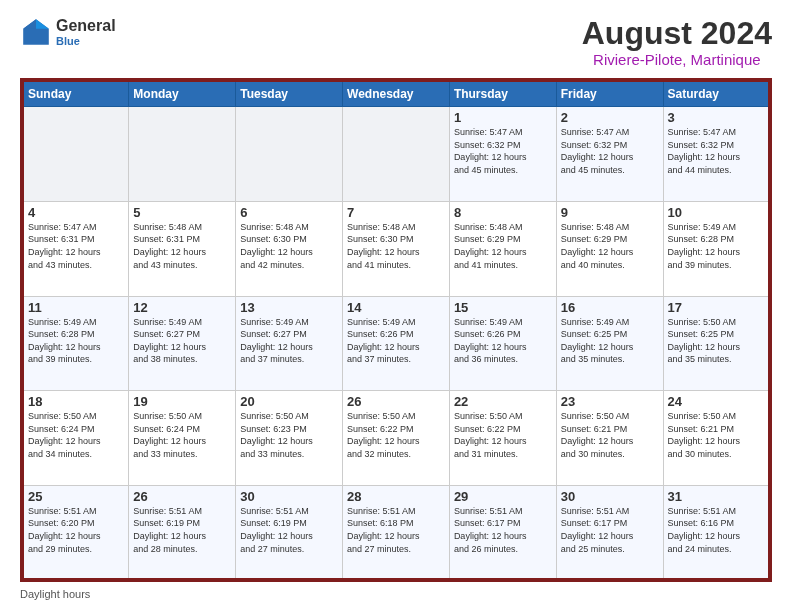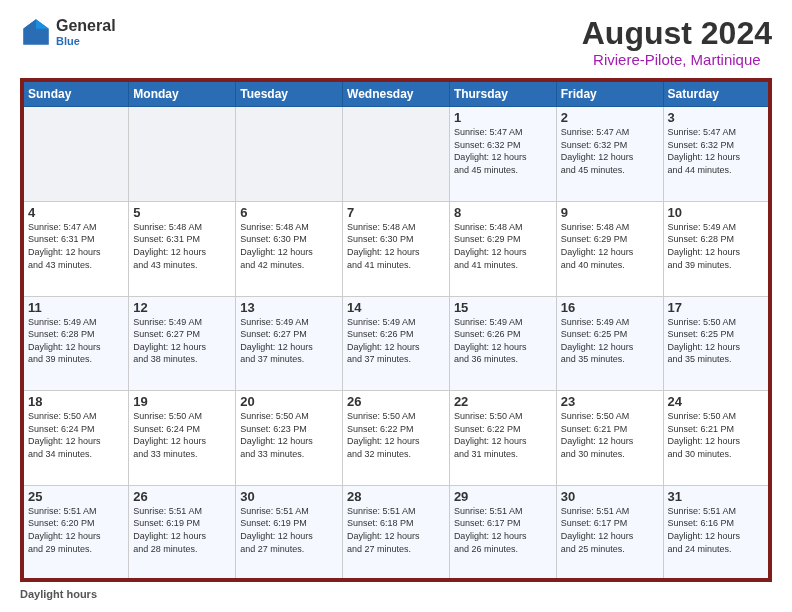--- a/index.html
+++ b/index.html
@@ -95,21 +95,20 @@
     }
     .day-info {
       font-size: 9px;
       color: #333;
       line-height: 1.4;
     }
     .footer {
       margin-top: 6px;
       font-size: 11px;
       color: #555;
-      font-weight: bold;
     }
   </style>
 </head>
 <body>
 
 <div class="page">
   <div class="header">
     <div class="logo">
       <svg class="logo-icon" viewBox="0 0 40 40">
         <polygon points="20,4 36,16 36,36 4,36 4,16" fill="#2a6db5"></polygon>

